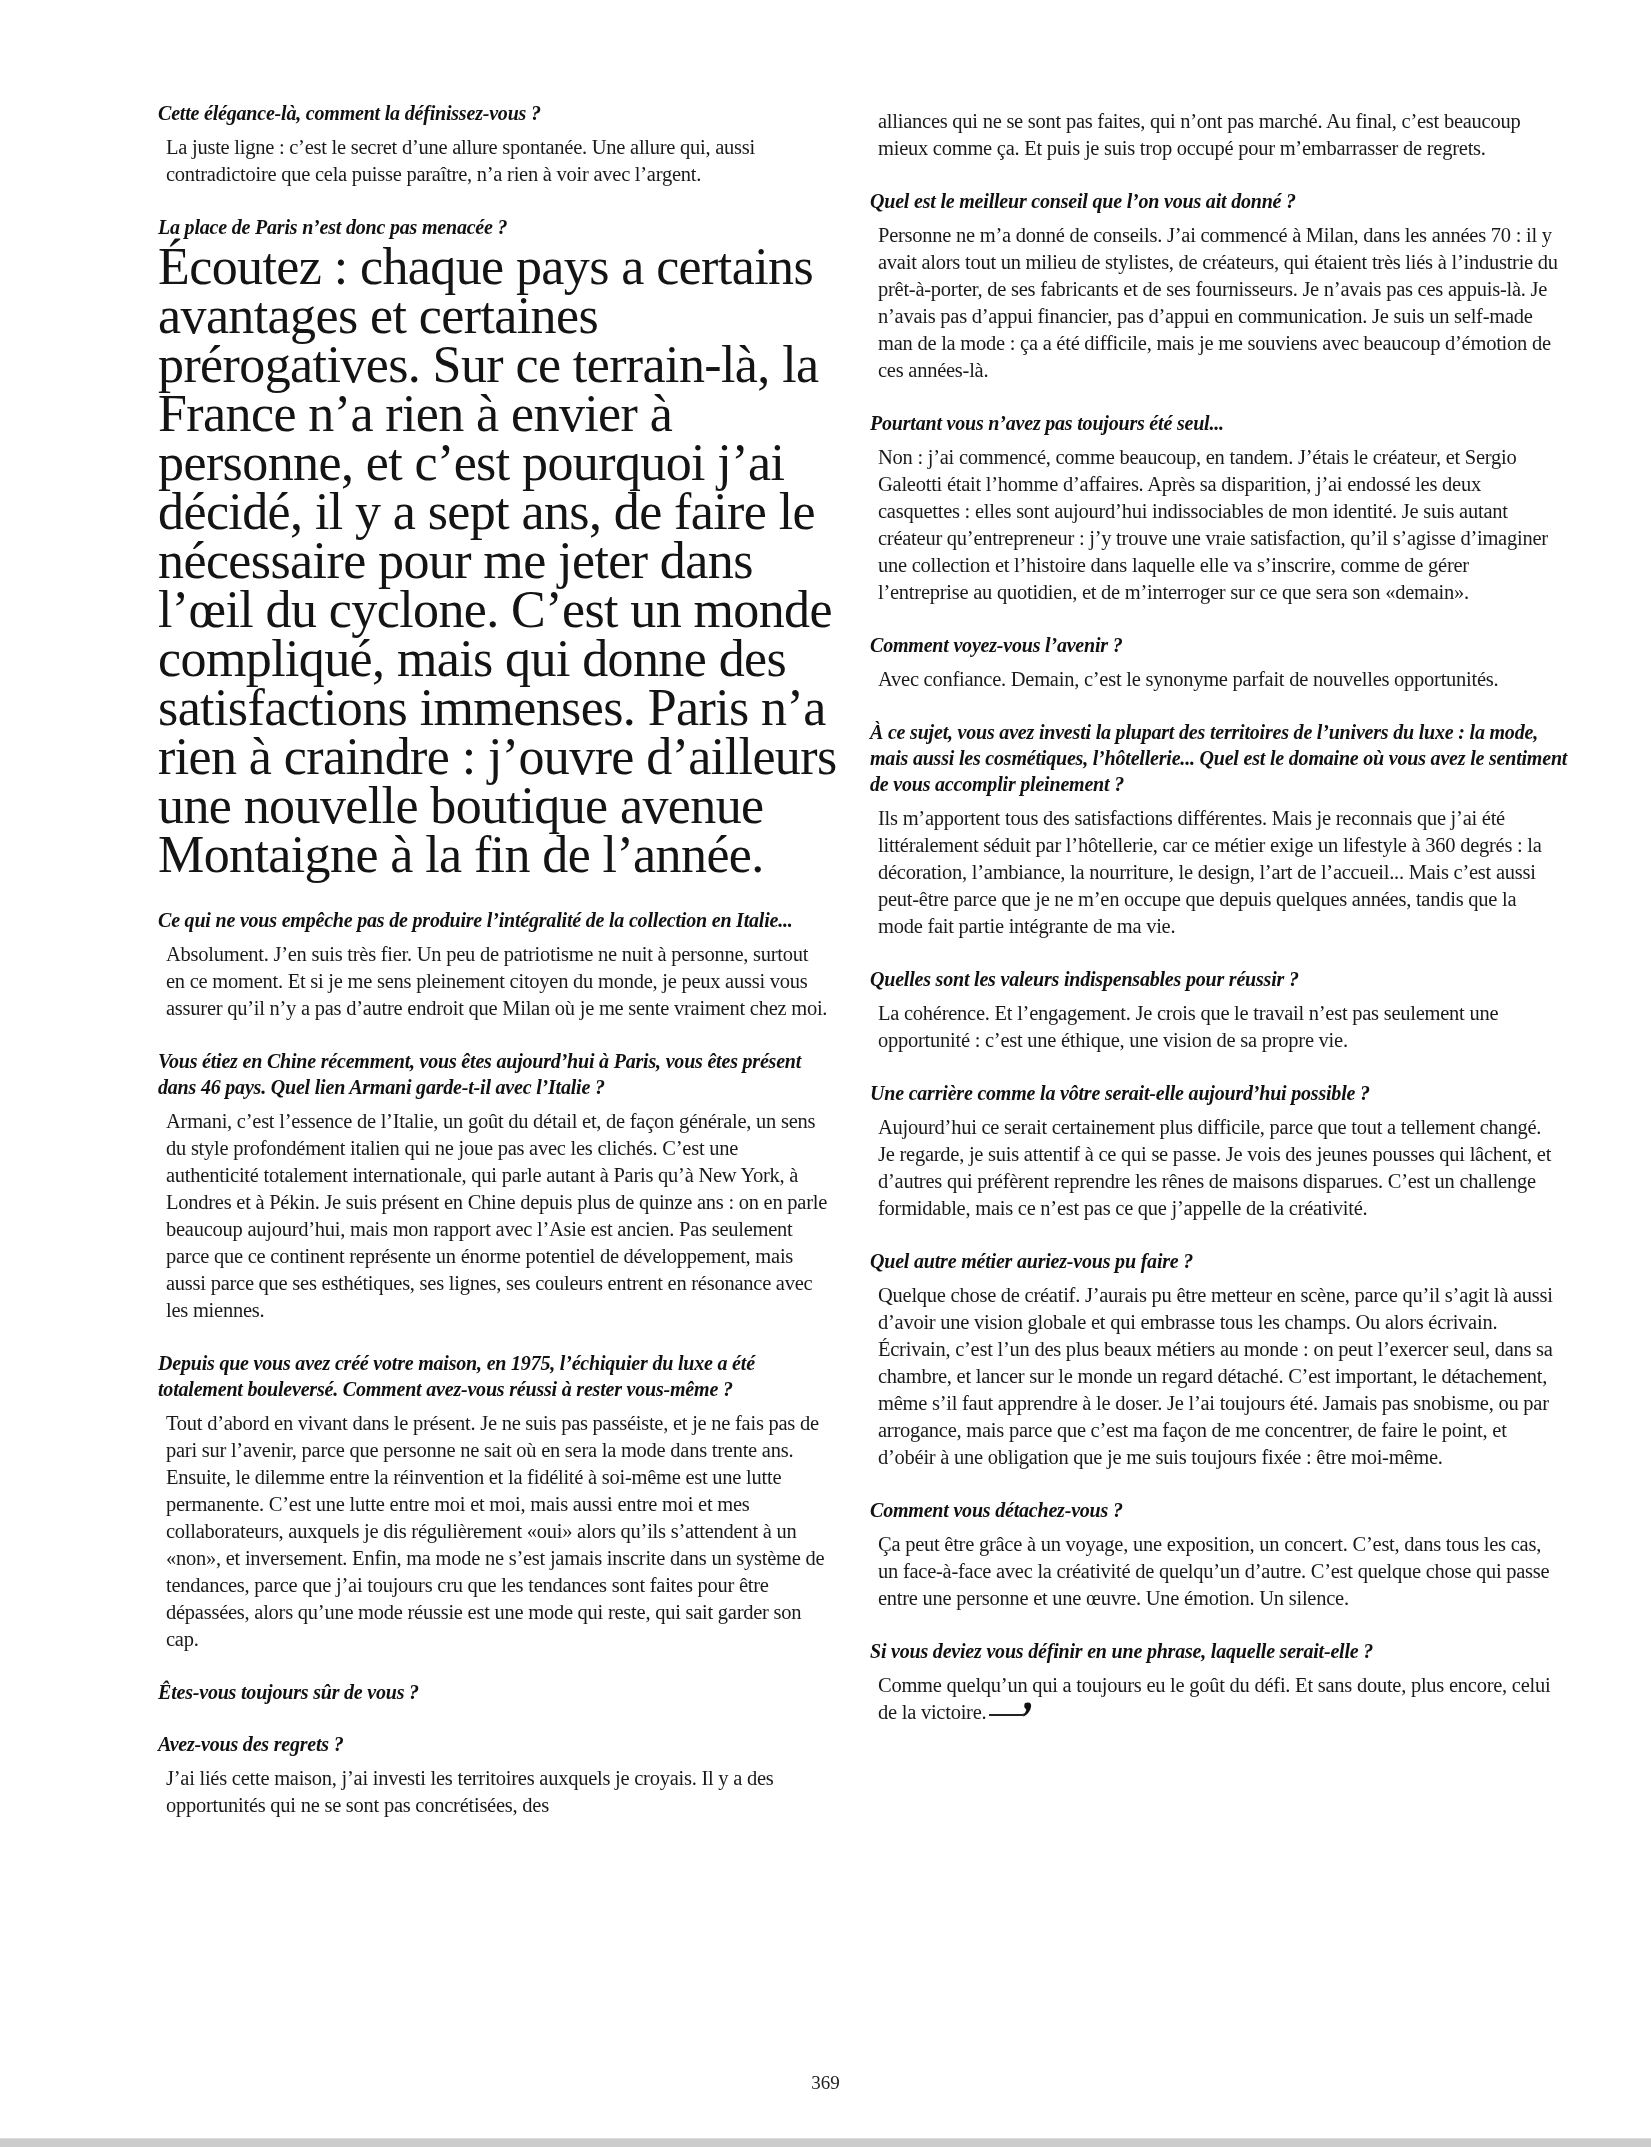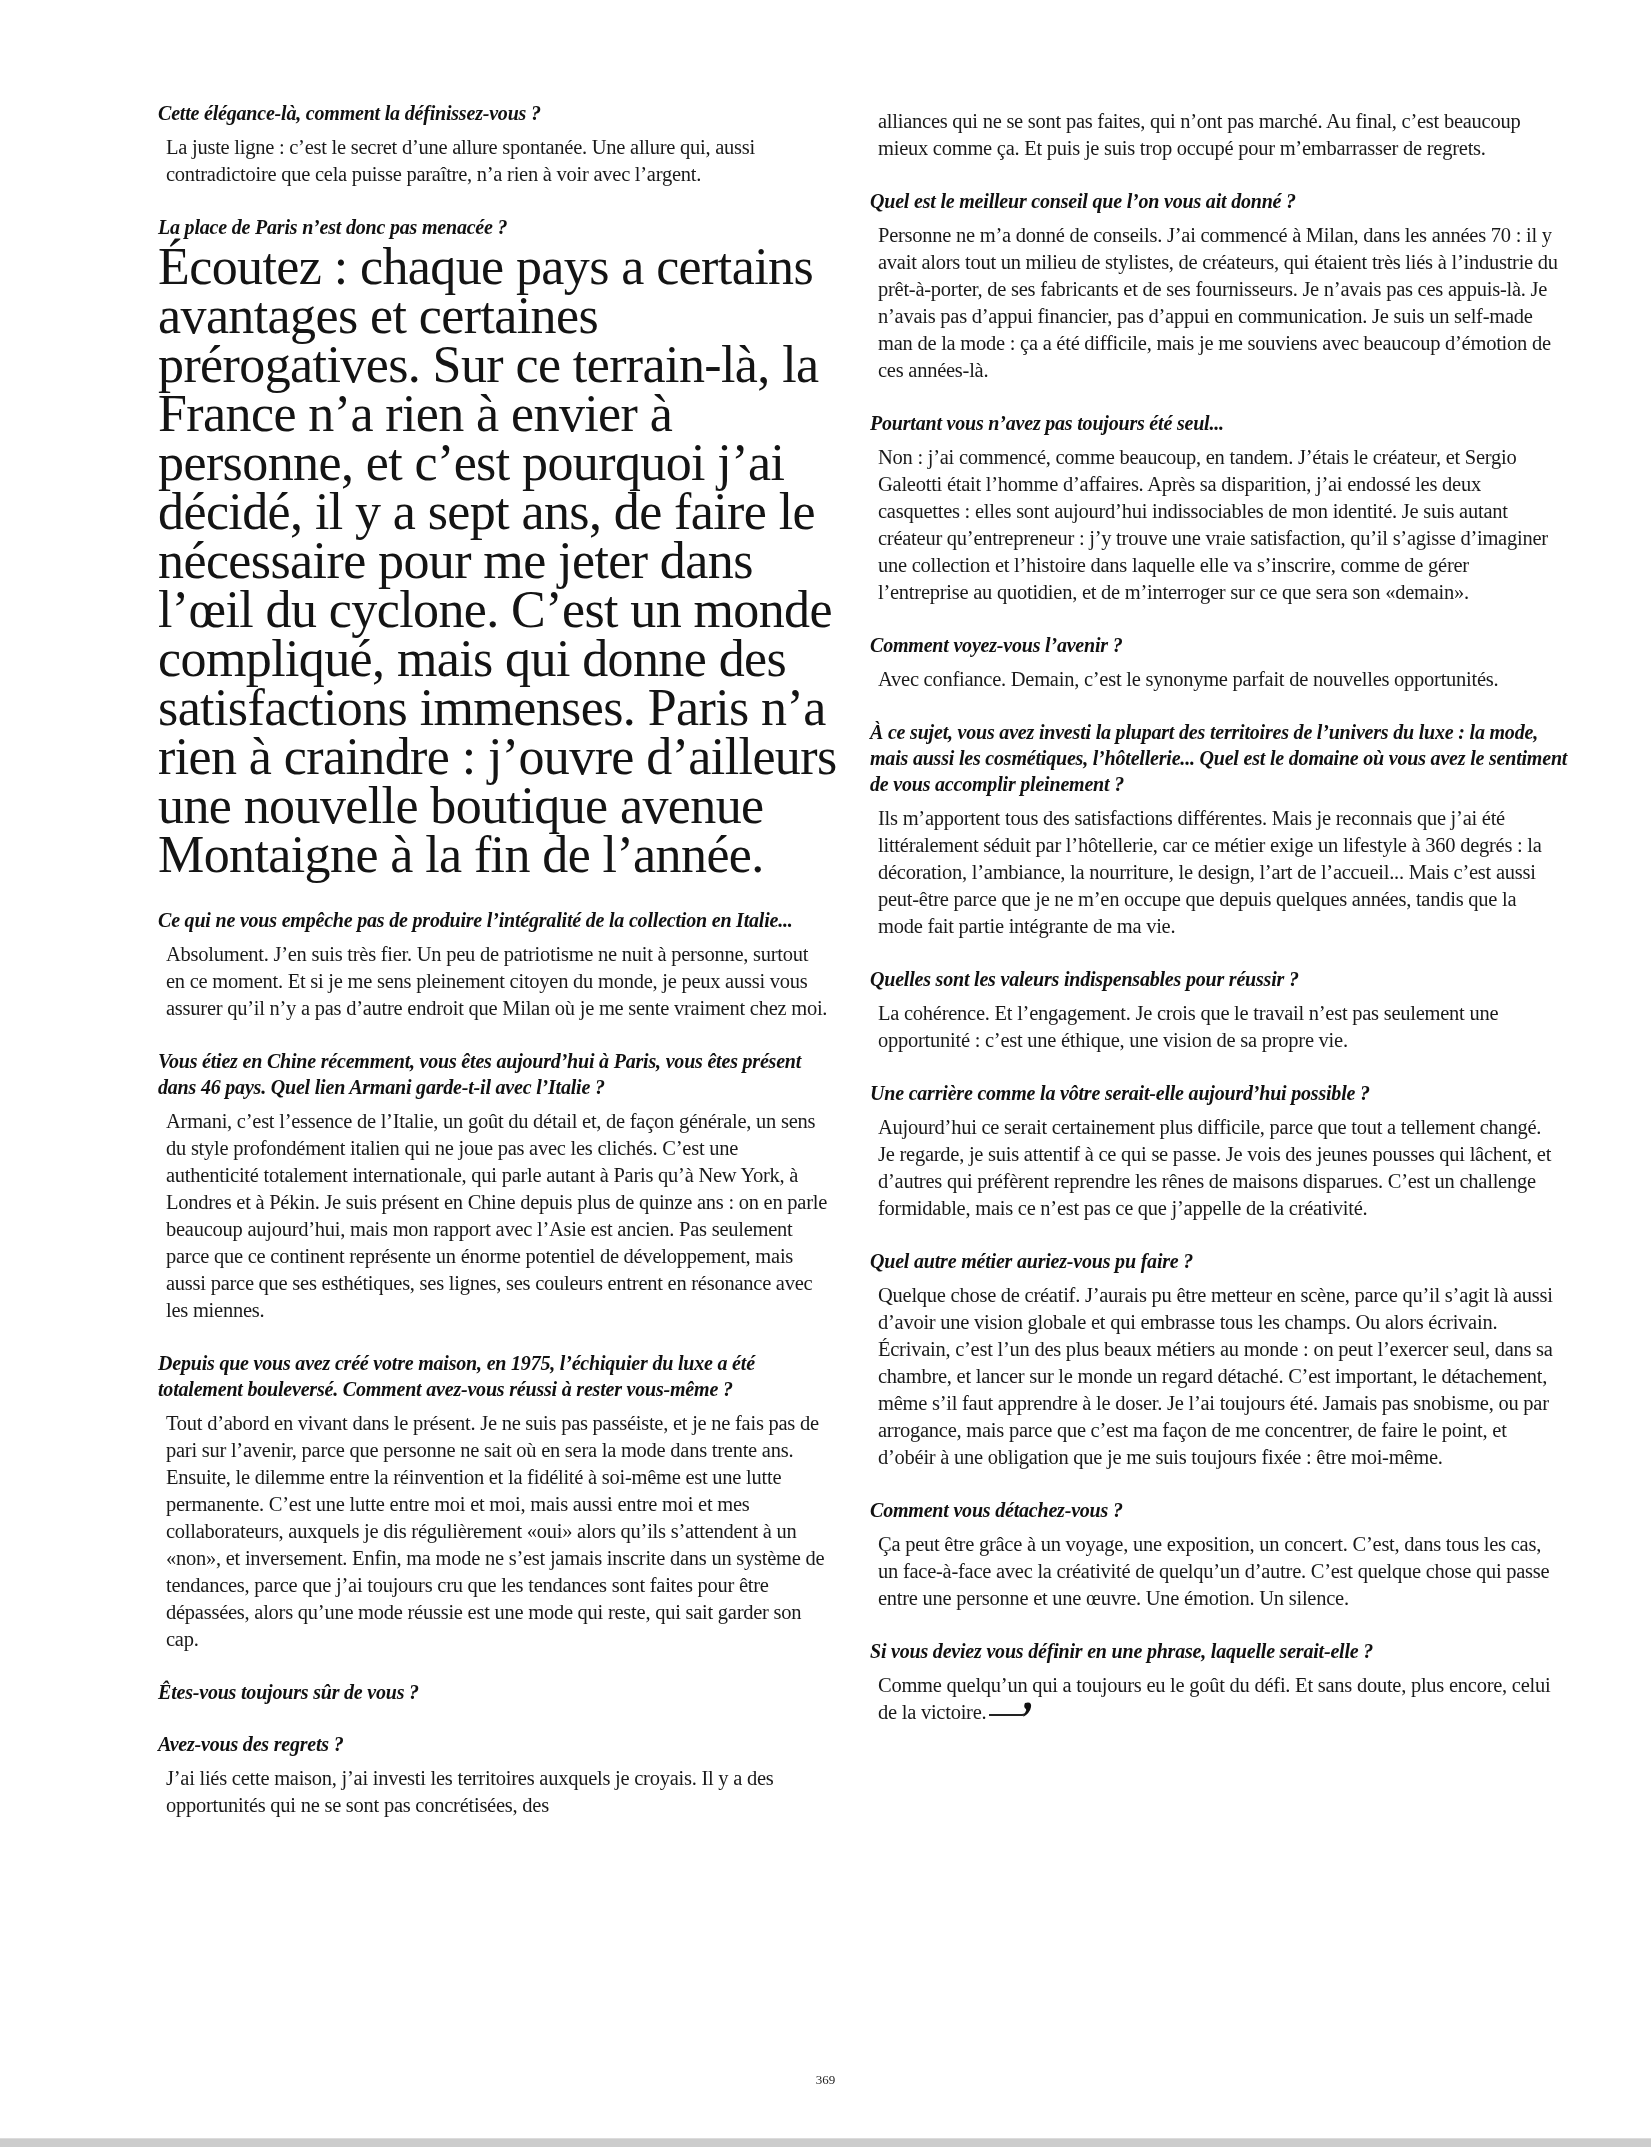--- a/index.html
+++ b/index.html
@@ -58,21 +58,21 @@
       display: inline-block;
       vertical-align: baseline;
       margin-left: 2px;
     }
     .page-number {
       position: absolute;
       top: 2072px;
       left: 0;
       width: 1651px;
       text-align: center;
-      font-size: 13px;
+      font-size: 19px;
       color: #222;
     }
     .bottom-bar {
       position: absolute;
       left: 0;
       top: 2138px;
       width: 1651px;
       height: 9px;
       background: #cccccc;
       border-top: 1px solid #dcdcdc;

